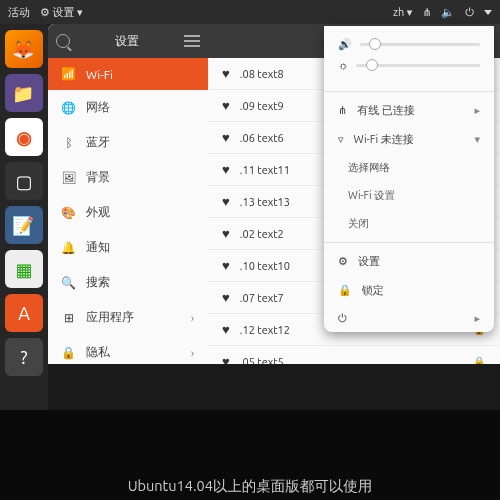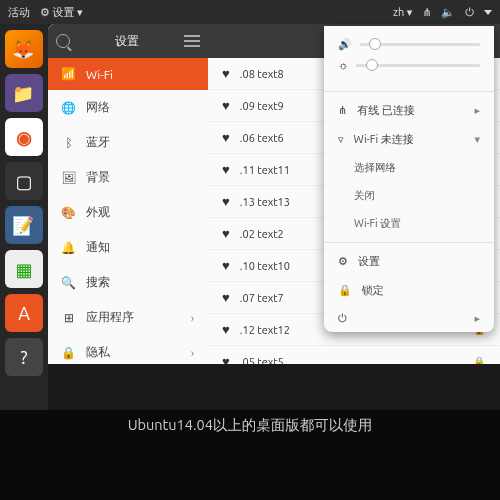--- a/index.html
+++ b/index.html
@@ -38,23 +38,23 @@
 .wifi-ic{font-size:13px}
 .lock-ic{margin-left:auto;color:#888;font-size:10px}
 .sysmenu{position:absolute;top:26px;right:6px;width:170px;background:#fafafa;border-radius:0 0 8px 8px;box-shadow:0 4px 12px rgba(0,0,0,0.4);z-index:10;font-size:11px}
 .sysmenu::before{content:'';position:absolute;top:-6px;right:18px;border:6px solid transparent;border-bottom-color:#fafafa}
 .sliders{padding:12px 14px 8px}
 .slider-row{display:flex;align-items:center;gap:8px;margin-bottom:8px}
 .slider-track{flex:1;height:3px;background:#ddd;border-radius:2px;position:relative}
 .slider-thumb{position:absolute;width:12px;height:12px;background:#fff;border:1px solid #aaa;border-radius:50%;top:-5px}
 .menu-sep{height:1px;background:#e0e0e0;margin:4px 0}
 .menu-item{display:flex;align-items:center;gap:10px;padding:7px 14px;cursor:pointer;color:#444}
-.menu-item.sub{padding-left:30px;color:#555;font-size:10.5px}
+.menu-item.sub{padding-left:24px;color:#555;font-size:10.5px}
 .menu-arrow{margin-left:auto;color:#888}
-.caption{position:absolute;bottom:0;left:0;right:0;height:90px;background:#0a0a0a;color:#ccc;display:flex;flex-direction:column;justify-content:space-between;align-items:center;font-size:14.5px;line-height:2;font-family:'Microsoft YaHei',sans-serif}
+.caption{position:absolute;bottom:0;left:0;right:0;height:90px;background:#0a0a0a;color:#ccc;display:flex;flex-direction:column;justify-content:flex-end;align-items:center;font-size:14.5px;line-height:2;font-family:'Microsoft YaHei',sans-serif}
 .tri{width:0;height:0;border-left:4px solid transparent;border-right:4px solid transparent;border-top:5px solid currentColor;display:inline-block}
 </style>
 </head>
 <body>
 
 <div class="topbar">
   <div class="topbar-left">
     <span>活动</span>
     <span><span>⚙</span> <span>设置</span> ▾</span>
   </div>
@@ -220,22 +220,22 @@
       <span>⋔</span>
       <span>有线 已连接</span>
       <span class="menu-arrow">▸</span>
     </div>
   <div class="menu-item">
       <span>▿</span>
       <span>Wi-Fi 未连接</span>
       <span class="menu-arrow">▾</span>
     </div>
   <div class="menu-item sub">选择网络</div>
+  <div class="menu-item sub">Wi-Fi 设置</div>
   <div class="menu-item sub">关闭</div>
-  <div class="menu-item sub">Wi-Fi 设置</div>
   <div class="menu-sep"></div>
   <div class="menu-item">
       <span>⚙</span>
       <span>设置</span>
     </div>
   <div class="menu-item">
       <span>🔒</span>
       <span>锁定</span>
     </div>
   <div class="menu-item">

